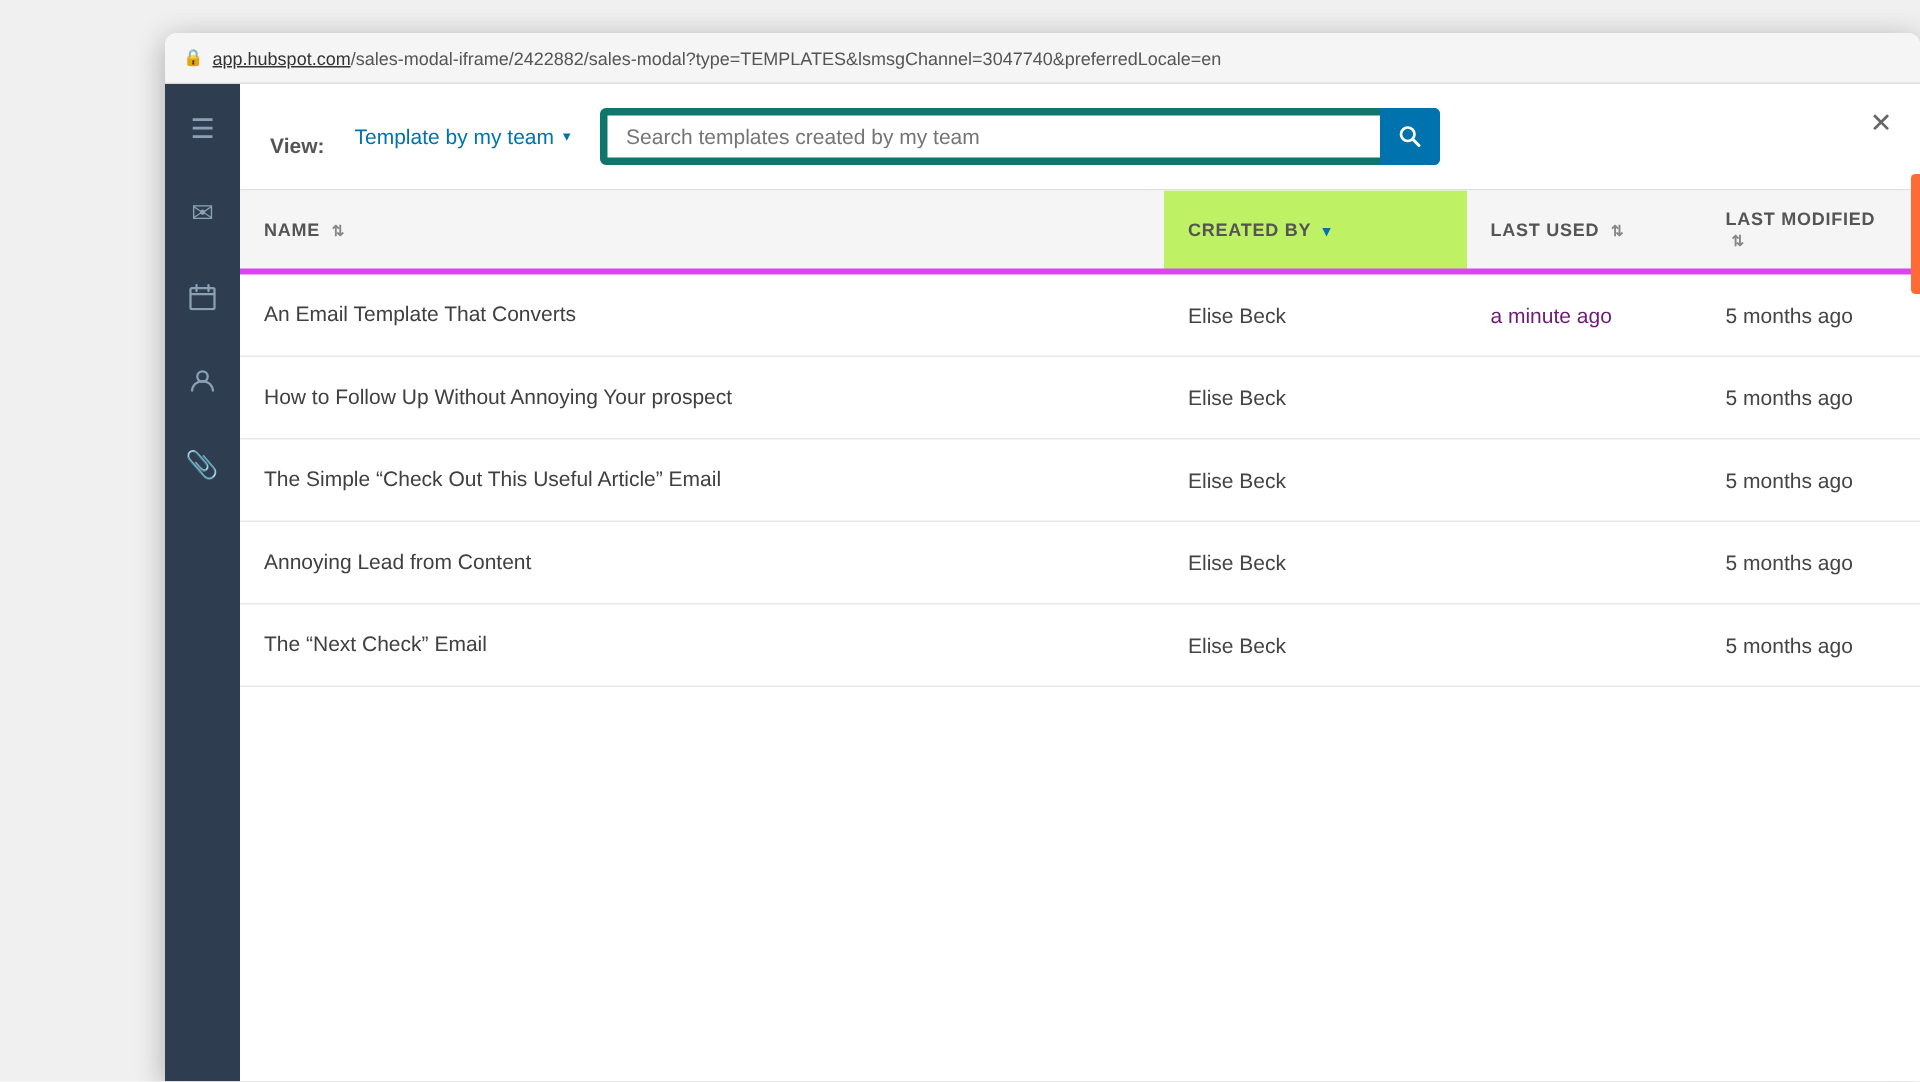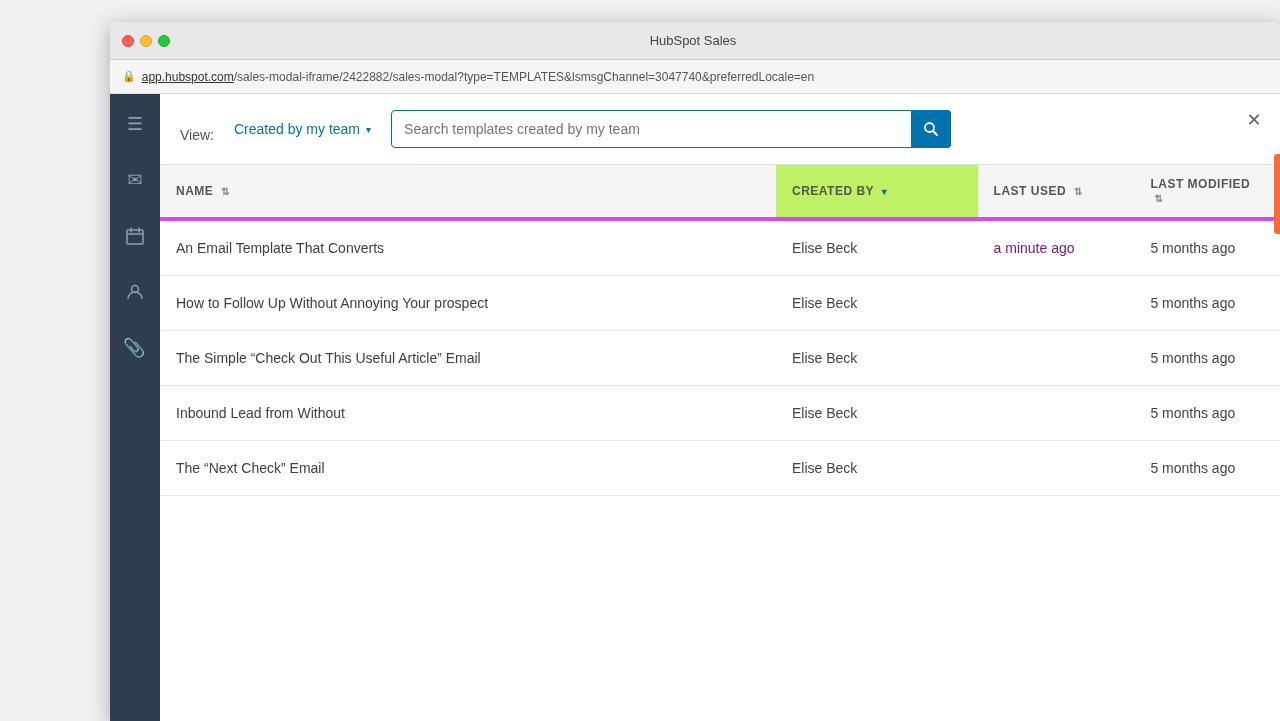--- a/index.html
+++ b/index.html
@@ -161,21 +161,21 @@
       align-items: center;
       padding: 16px 50px 16px 20px;
       border-bottom: 1px solid #e0e0e0;
       gap: 20px;
       flex-shrink: 0;
     }
 
     .view-label {
       font-size: 14px;
       color: #555;
-      font-weight: 400;
+      font-weight: 700;
       white-space: nowrap;
       margin-top: 12px;
     }
 
     .view-dropdown {
       display: flex;
       align-items: center;
       gap: 6px;
       cursor: pointer;
     }
@@ -193,21 +193,21 @@
 
     .search-container {
       flex: 1;
       position: relative;
       max-width: 560px;
     }
 
     .search-input {
       width: 100%;
       height: 38px;
-      border: 1px solid #0f766e;
+      border: 5px solid #0f766e;
       border-radius: 4px;
       padding: 0 40px 0 12px;
       font-size: 14px;
       color: #999;
       outline: none;
     }
 
     .search-btn {
       position: absolute;
       right: 0;
@@ -339,28 +339,20 @@
       height: 80px;
       background: #ff6b35;
       border-radius: 3px 0 0 3px;
     }
   </style>
 </head>
 <body>
 
 <div class="browser-window">
 
-  <div class="browser-titlebar">
-    <div class="traffic-lights">
-      <div class="traffic-light tl-red"></div>
-      <div class="traffic-light tl-yellow"></div>
-      <div class="traffic-light tl-green"></div>
-    </div>
-    <div class="browser-title">HubSpot Sales</div>
-  </div>
 
   <div class="browser-addressbar">
     <span class="lock-icon">🔒</span>
     <span class="url-text">
       <span class="url-domain">app.hubspot.com</span><span>/sales-modal-iframe/2422882/sales-modal?type=TEMPLATES&amp;lsmsgChannel=3047740&amp;preferredLocale=en</span>
     </span>
   </div>
 
   <div class="modal-area">
 
@@ -386,21 +378,21 @@
 
     <div class="modal">
 
       <button class="close-btn">✕</button>
 
       <div class="right-bar"></div>
 
       <div class="modal-header">
         <span class="view-label">View:</span>
         <div class="view-dropdown">
-          <span class="view-dropdown-text">Created by my team</span>
+          <span class="view-dropdown-text">Template by my team</span>
           <span class="dropdown-arrow">▾</span>
         </div>
         <div class="search-container">
           <input class="search-input" type="text" placeholder="Search templates created by my team" style="">
           <button class="search-btn">
             <svg width="16" height="16" viewBox="0 0 16 16" fill="white">
               <circle cx="6.5" cy="6.5" r="4.5" stroke="white" stroke-width="1.8" fill="none"></circle>
               <line x1="10" y1="10" x2="14" y2="14" stroke="white" stroke-width="2" stroke-linecap="round"></line>
             </svg>
           </button>
@@ -442,21 +434,21 @@
                 <td class="td-last-used"></td>
                 <td class="td-last-modified">5 months ago</td>
               </tr>
               <tr>
                 <td class="td-name"><a class="template-link" href="#">The Simple “Check Out This Useful Article” Email</a></td>
                 <td class="td-created">Elise Beck</td>
                 <td class="td-last-used"></td>
                 <td class="td-last-modified">5 months ago</td>
               </tr>
               <tr>
-                <td class="td-name"><a class="template-link" href="#">Inbound Lead from Without</a></td>
+                <td class="td-name"><a class="template-link" href="#">Annoying Lead from Content</a></td>
                 <td class="td-created">Elise Beck</td>
                 <td class="td-last-used"></td>
                 <td class="td-last-modified">5 months ago</td>
               </tr>
               <tr>
                 <td class="td-name"><a class="template-link" href="#">The “Next Check” Email</a></td>
                 <td class="td-created">Elise Beck</td>
                 <td class="td-last-used"></td>
                 <td class="td-last-modified">5 months ago</td>
               </tr>

